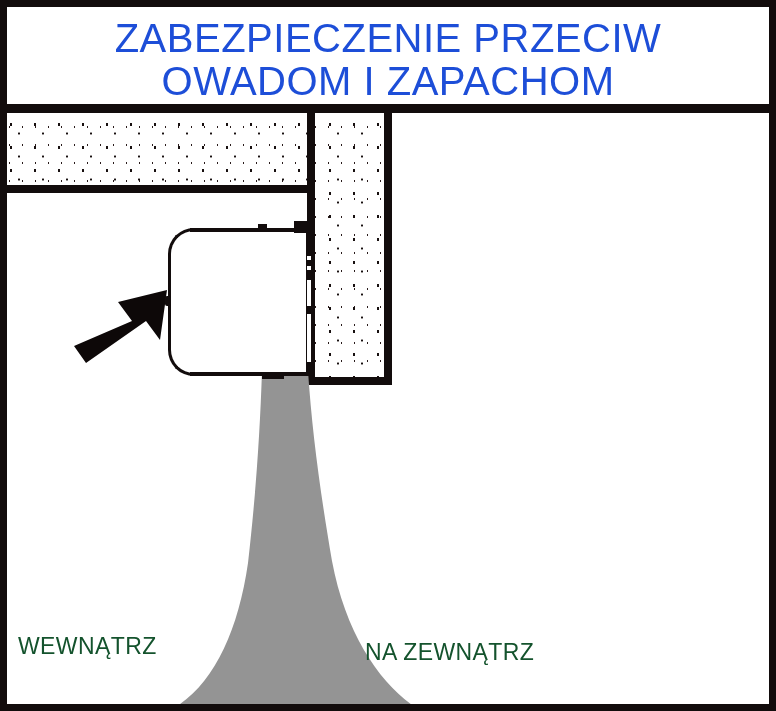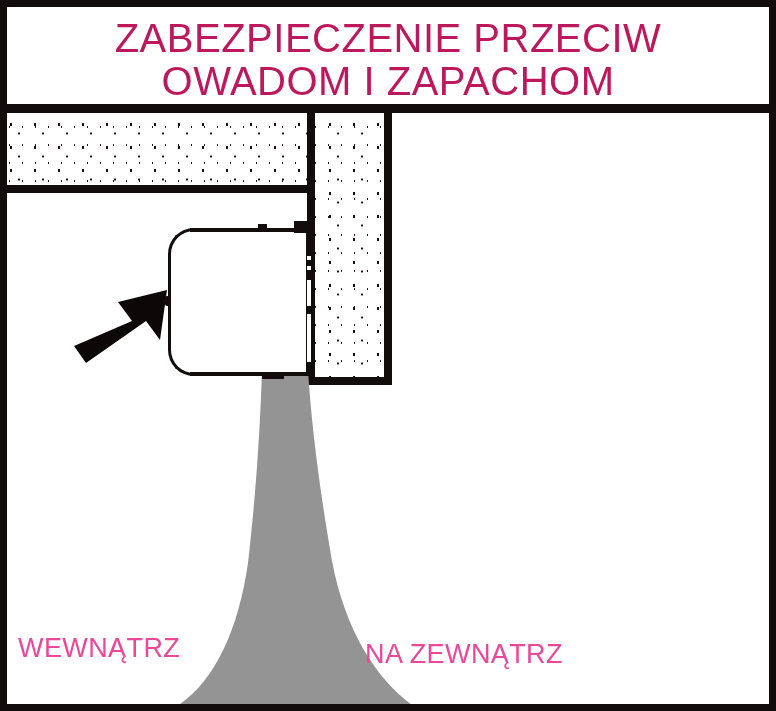--- a/index.html
+++ b/index.html
@@ -29,21 +29,21 @@
     background: #ffffff;
     display: flex;
     align-items: center;
     justify-content: center;
   }
   #title-text {
     text-align: center;
     font-size: 40px;
     line-height: 1.06;
     letter-spacing: 0.5px;
-    color: #be185d;
+    color: #1d4ed8;
     font-weight: 400;
     padding: 0 30px;
     white-space: pre-line;
     margin-top: 8px;
   }
   #title-rule {
     position: absolute;
     left: -7px;
     top: 97px;
     width: 776px;
@@ -176,23 +176,23 @@
   #skirt {
     position: absolute;
     left: 150px;
     top: 258px;
     width: 280px;
     height: 345px;
   }
   
   .floor-label {
     position: absolute;
-    font-size: 27px;
+    font-size: 23px;
     letter-spacing: 0.4px;
-    color: #ec4899;
+    color: #14532d;
     white-space: nowrap;
   }
   #label-inside  { left: 18px;  top: 520px; }
   #label-outside { left: 365px; top: 526px; }
 </style>
 </head>
 <body>
 
 <div id="page">
 

